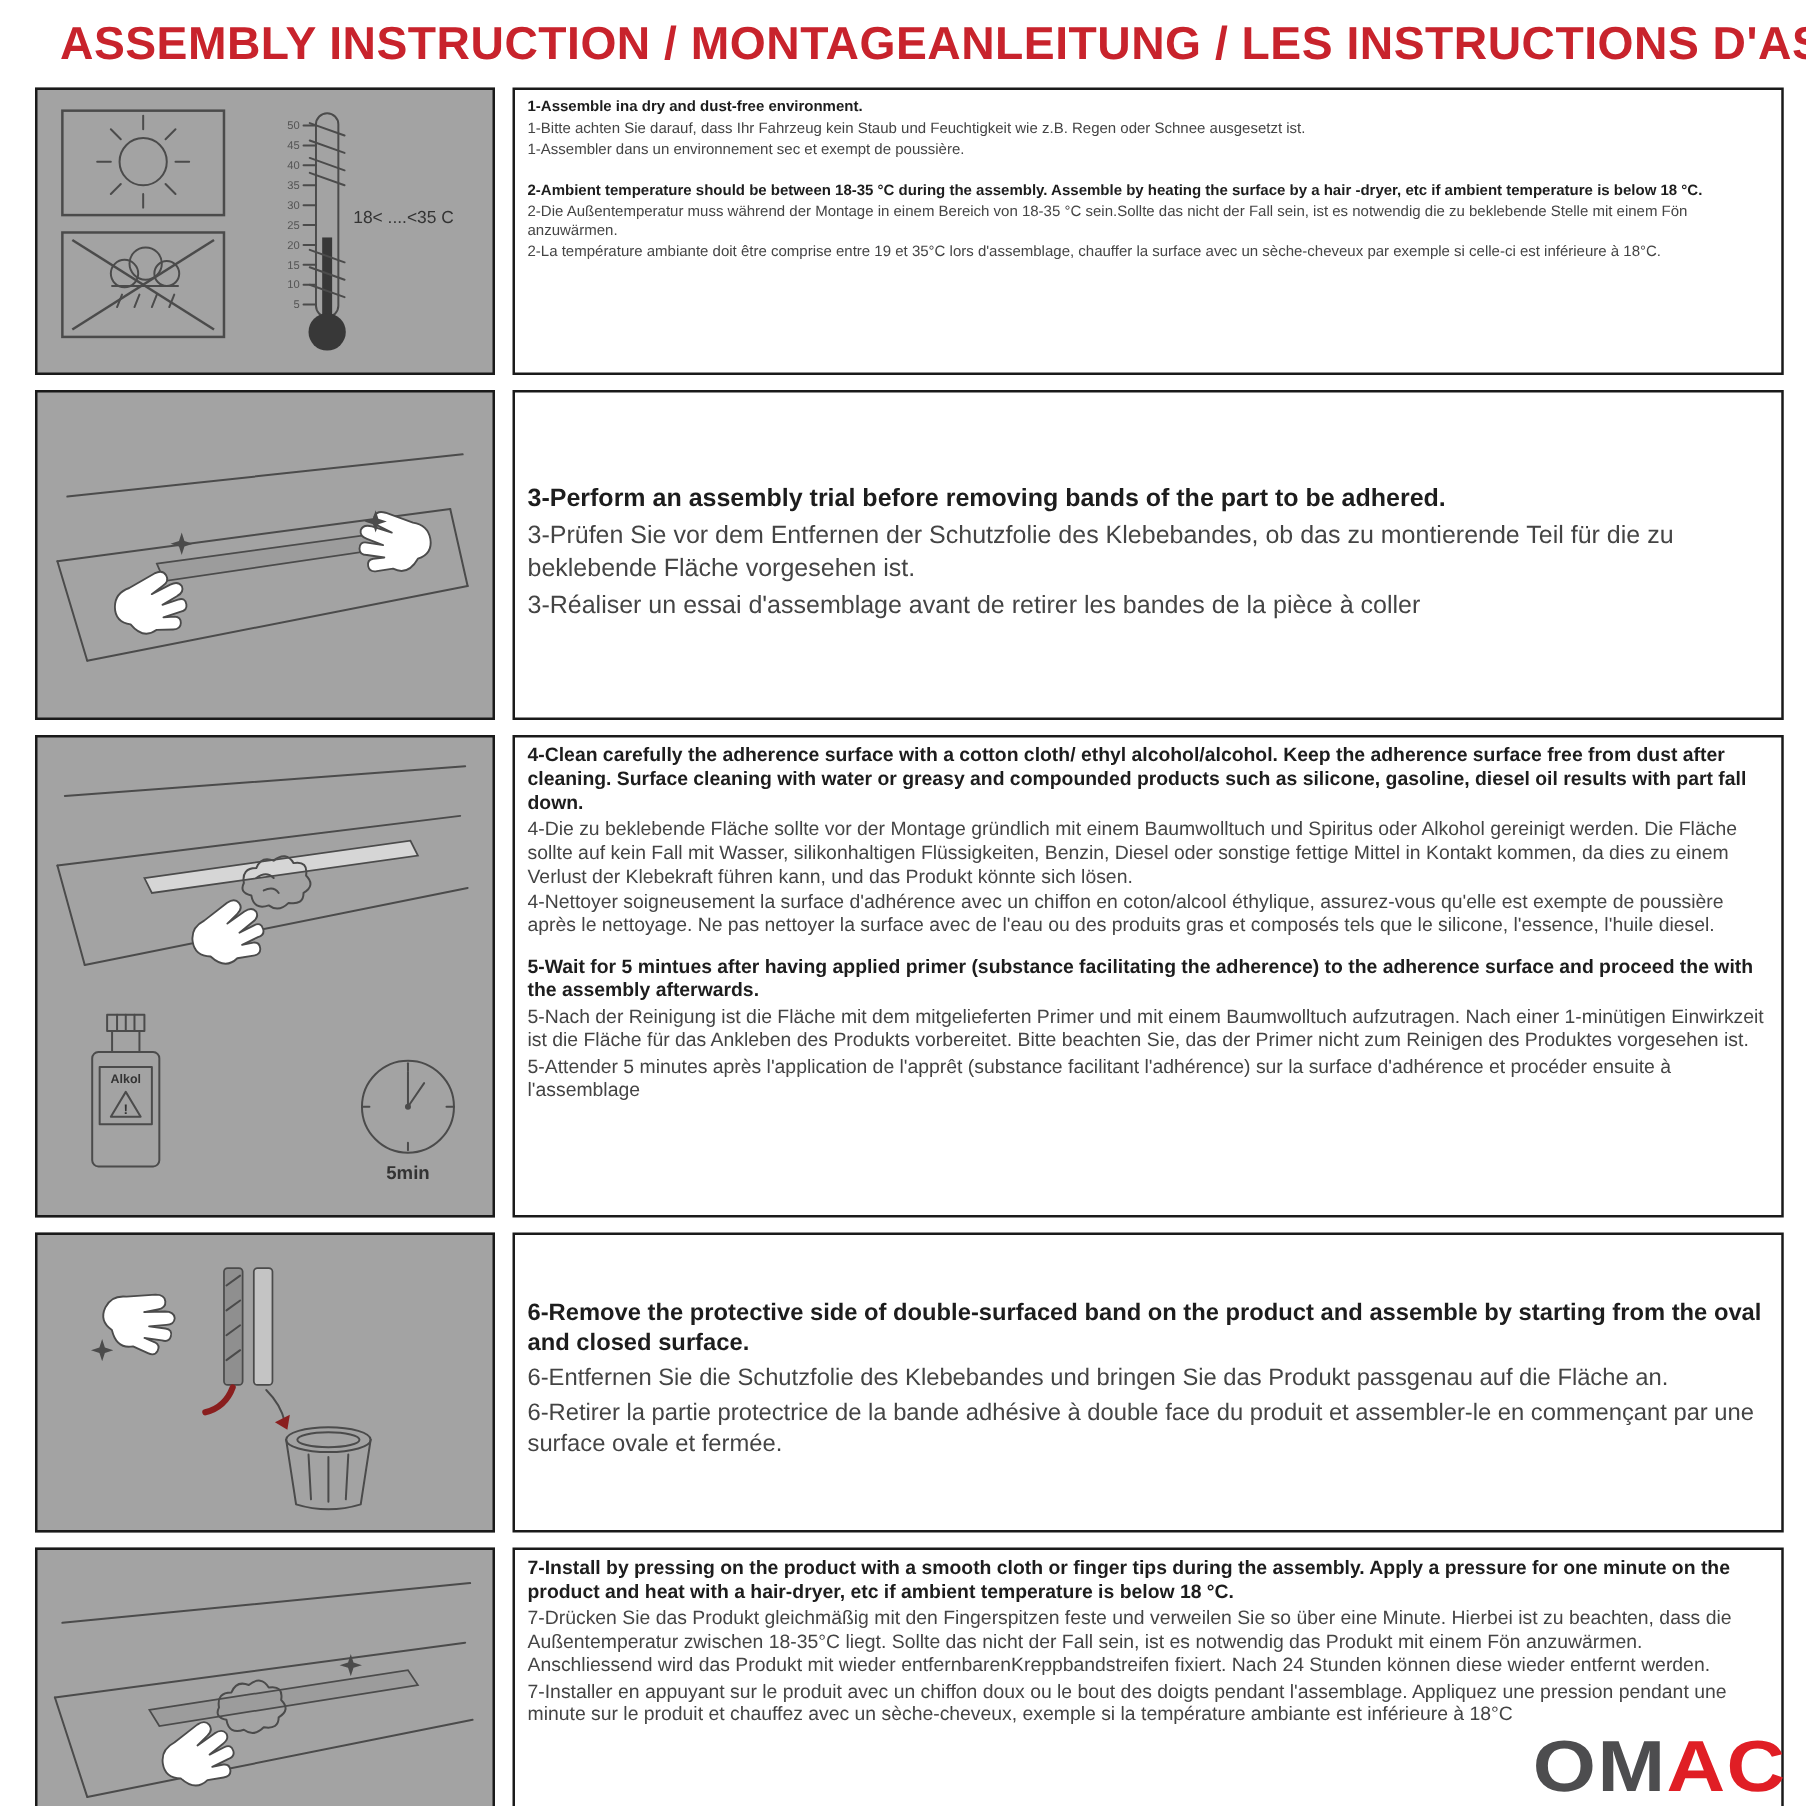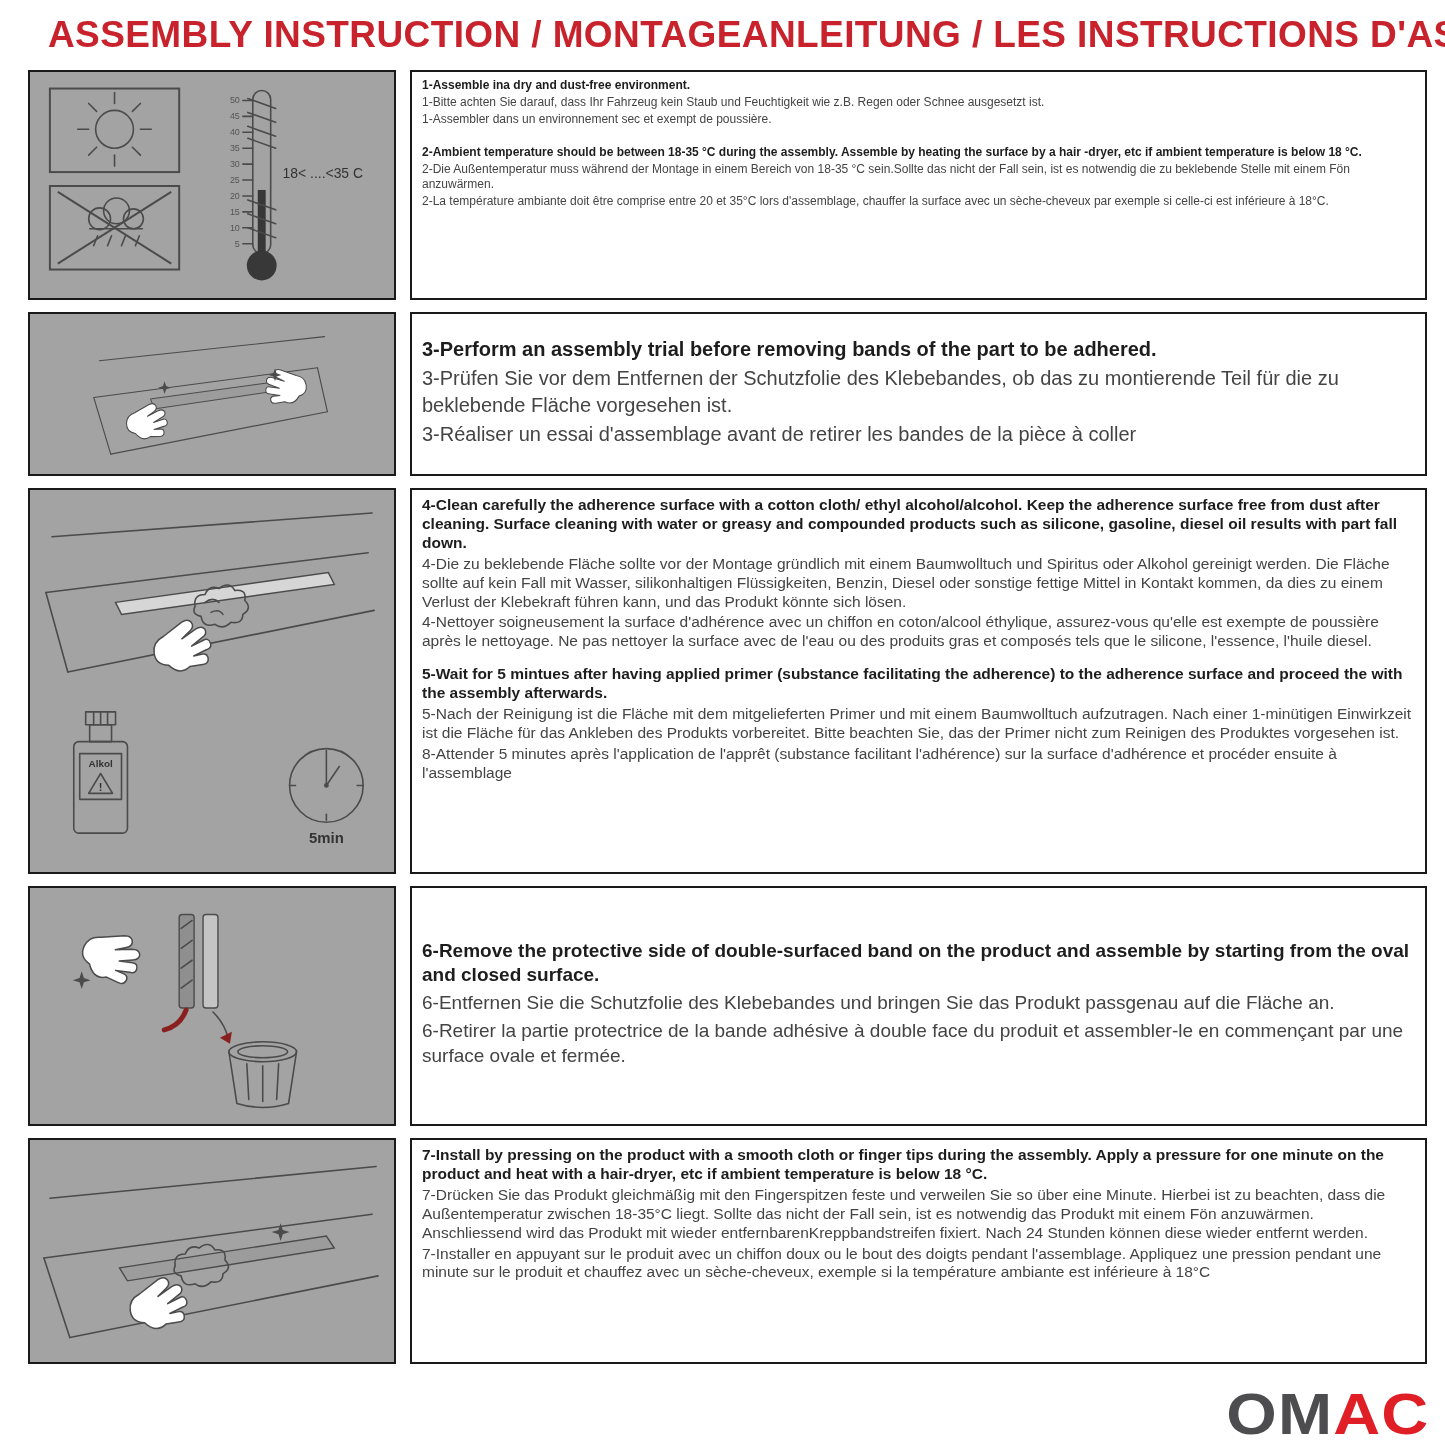--- a/index.html
+++ b/index.html
@@ -6,21 +6,21 @@
   body{width:1445px;height:1445px;position:relative;font-family:"Liberation Sans", sans-serif;overflow:hidden;}
   .page{padding:6px 18px 0 28px;}
   .title{color:#c8232c;font-size:37px;font-weight:800;letter-spacing:.4px;margin:8px 0 14px 20px;white-space:nowrap;}
   .row{display:flex;align-items:stretch;margin-bottom:12px;}
   .illus{width:368px;flex:none;border:2px solid #1a1a1a;margin-right:14px;box-sizing:border-box;background:#a3a3a3;}
   .illus svg{display:block;width:100%;height:100%;}
   .tbox{flex:1;border:2px solid #1a1a1a;box-sizing:border-box;padding:6px 14px 8px 10px;color:#444;}
   .tbox p{margin:0 0 2px 0;font-size:12px;line-height:1.25;}
   .tbox p.b{font-weight:700;color:#1d1d1d;}
   .tbox p.mt{margin-top:18px;}
-  .h1{height:230px;} .h2{height:164px;} .h3{height:386px;} .h4{height:240px;} .h5{height:226px;}
+  .h1{height:230px;} .h2{height:264px;} .h3{height:386px;} .h4{height:240px;} .h5{height:226px;}
   .center{display:flex;flex-direction:column;justify-content:center;}
   .big p{font-size:20px;line-height:1.32;margin-bottom:3px;}
   .med p{font-size:19px;line-height:1.3;margin-bottom:3px;}
   .dense p{font-size:15.5px;line-height:1.22;}
   .dense p.mt{margin-top:14px;}
   .sk{stroke:#4b4b4b;fill:none;stroke-width:1.6;stroke-linecap:round;stroke-linejoin:round;}
   .skt{stroke:#4b4b4b;stroke-width:2;fill:none;}
   .hand{fill:#ffffff;stroke:#4b4b4b;stroke-width:1.5;stroke-linejoin:round;}
   .thermo-num{font-size:9px;fill:#555;}
   .svgtxt{fill:#333;font-weight:700;}
@@ -100,21 +100,21 @@
           <text x="254" y="106" font-size="14" fill="#333">18&lt; ....&lt;35 C</text>
         </g>
       </svg>
     </div>
     <div class="tbox h1">
       <p class="b">1-Assemble ina dry and dust-free environment.</p>
       <p>1-Bitte achten Sie darauf, dass Ihr Fahrzeug kein Staub und Feuchtigkeit wie z.B. Regen oder Schnee ausgesetzt ist.</p>
       <p>1-Assembler dans un environnement sec et exempt de poussière.</p>
       <p class="b mt">2-Ambient temperature should be between 18-35 °C  during the assembly. Assemble by heating the surface by a hair -dryer, etc if ambient temperature is below 18 °C.</p>
       <p>2-Die Außentemperatur muss während der Montage in einem Bereich von 18-35 °C  sein.Sollte das nicht der Fall sein, ist es notwendig die zu beklebende Stelle mit einem Fön anzuwärmen.</p>
-      <p>2-La température ambiante doit être comprise entre 20 et 35°C lors d'assemblage, chauffer la surface avec un sèche-cheveux par exemple si celle-ci est inférieure à 18°C.</p>
+      <p>2-La température ambiante doit être comprise entre 19 et 35°C lors d'assemblage, chauffer la surface avec un sèche-cheveux par exemple si celle-ci est inférieure à 18°C.</p>
     </div>
   </div>
 
   <div class="row">
     <div class="illus h2">
       <svg viewBox="0 0 366 226">
         <g>
           <path d="M24 66 L342 32" class="sk"></path>
           <path d="M16 118 L332 76" class="sk"></path>
           <path d="M40 198 L346 138" class="sk"></path>
@@ -172,21 +172,21 @@
           <text x="298" y="354" text-anchor="middle" font-size="15" class="svgtxt">5min</text>
         </g>
       </svg>
     </div>
     <div class="tbox h3 dense">
       <p class="b">4-Clean carefully the adherence surface with a cotton cloth/ ethyl alcohol/alcohol. Keep the adherence surface free from dust after cleaning. Surface cleaning with water or greasy and compounded products such as silicone, gasoline, diesel oil results with part fall down.</p>
       <p>4-Die zu beklebende Fläche sollte vor der Montage gründlich mit einem Baumwolltuch und Spiritus oder Alkohol gereinigt werden. Die Fläche sollte auf kein Fall mit Wasser, silikonhaltigen Flüssigkeiten, Benzin, Diesel oder sonstige fettige Mittel in Kontakt kommen, da dies zu einem Verlust der Klebekraft führen kann, und das Produkt könnte sich lösen.</p>
       <p>4-Nettoyer soigneusement la surface d'adhérence avec un chiffon en coton/alcool éthylique, assurez-vous qu'elle est exempte de poussière après le nettoyage. Ne pas nettoyer la surface avec de l'eau ou des produits gras et composés tels que le silicone, l'essence, l'huile diesel.</p>
       <p class="b mt">5-Wait for 5 mintues after having applied primer (substance facilitating the adherence) to the adherence surface and proceed the with the assembly afterwards.</p>
       <p>5-Nach der Reinigung ist die Fläche mit dem mitgelieferten Primer und mit einem Baumwolltuch aufzutragen. Nach einer 1-minütigen Einwirkzeit ist die Fläche für das Ankleben des Produkts vorbereitet. Bitte beachten Sie, das der Primer nicht zum Reinigen des Produktes vorgesehen ist.</p>
-      <p>8-Attender 5 minutes après l'application de l'apprêt (substance facilitant l'adhérence) sur la surface d'adhérence et procéder ensuite à l'assemblage</p>
+      <p>5-Attender 5 minutes après l'application de l'apprêt (substance facilitant l'adhérence) sur la surface d'adhérence et procéder ensuite à l'assemblage</p>
     </div>
   </div>
 
   <div class="row">
     <div class="illus h4">
       <svg viewBox="0 0 366 236">
         <use href="#hand" transform="translate(70,62) rotate(16)" class="hand"></use>
         <use href="#star" transform="translate(52,92)" fill="#4b4b4b"></use>
         <g>
           <rect x="150" y="26" width="15" height="94" rx="3" fill="#8f8f8f" stroke="#4b4b4b" stroke-width="1.4"></rect>

